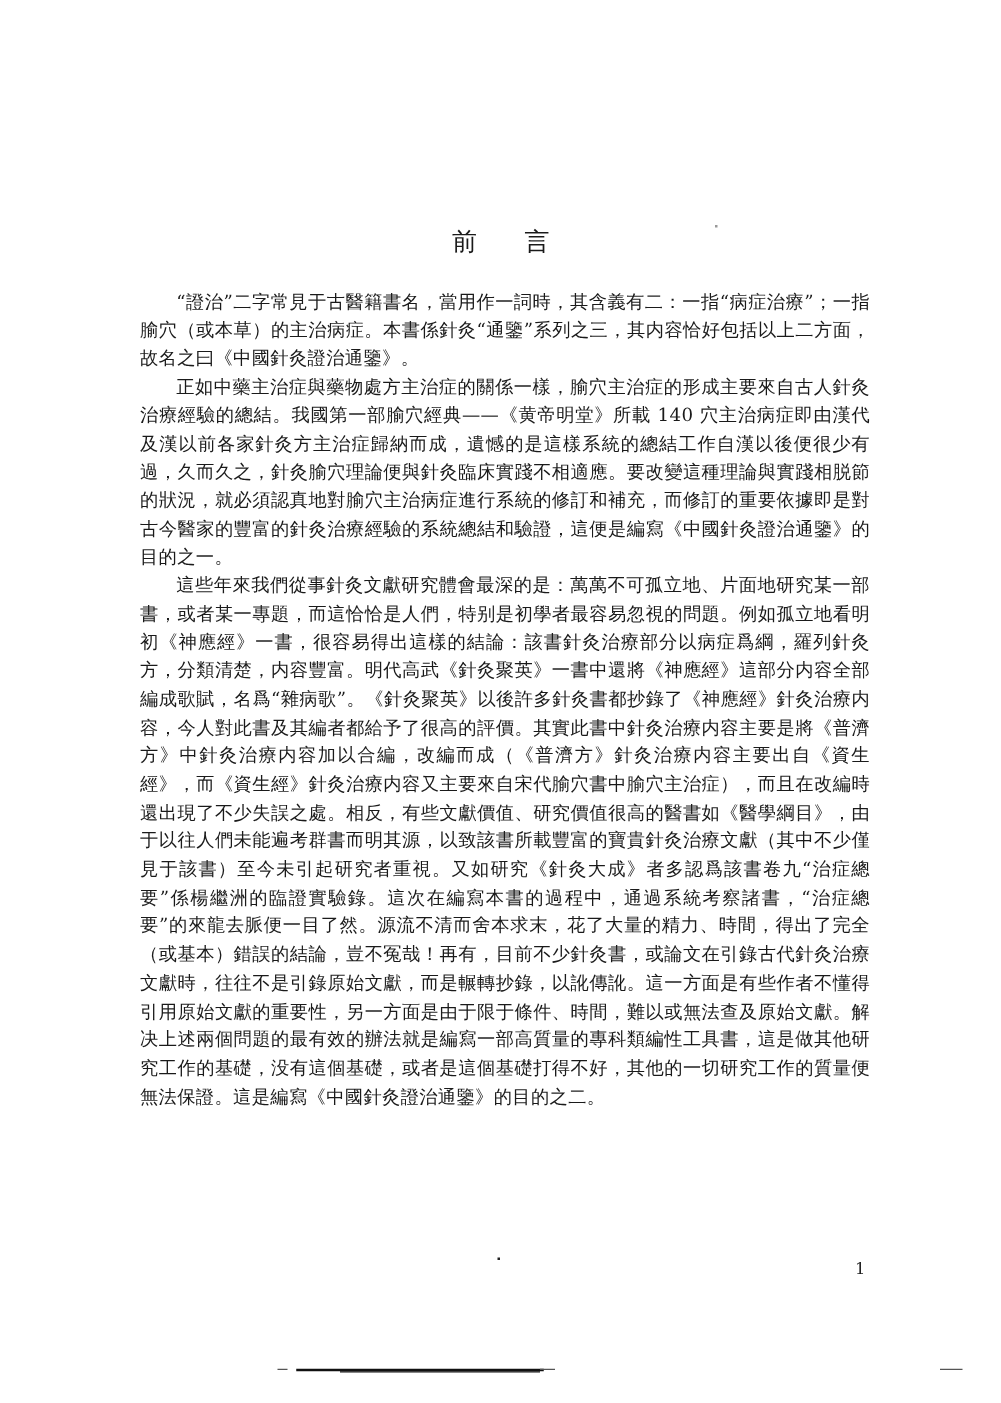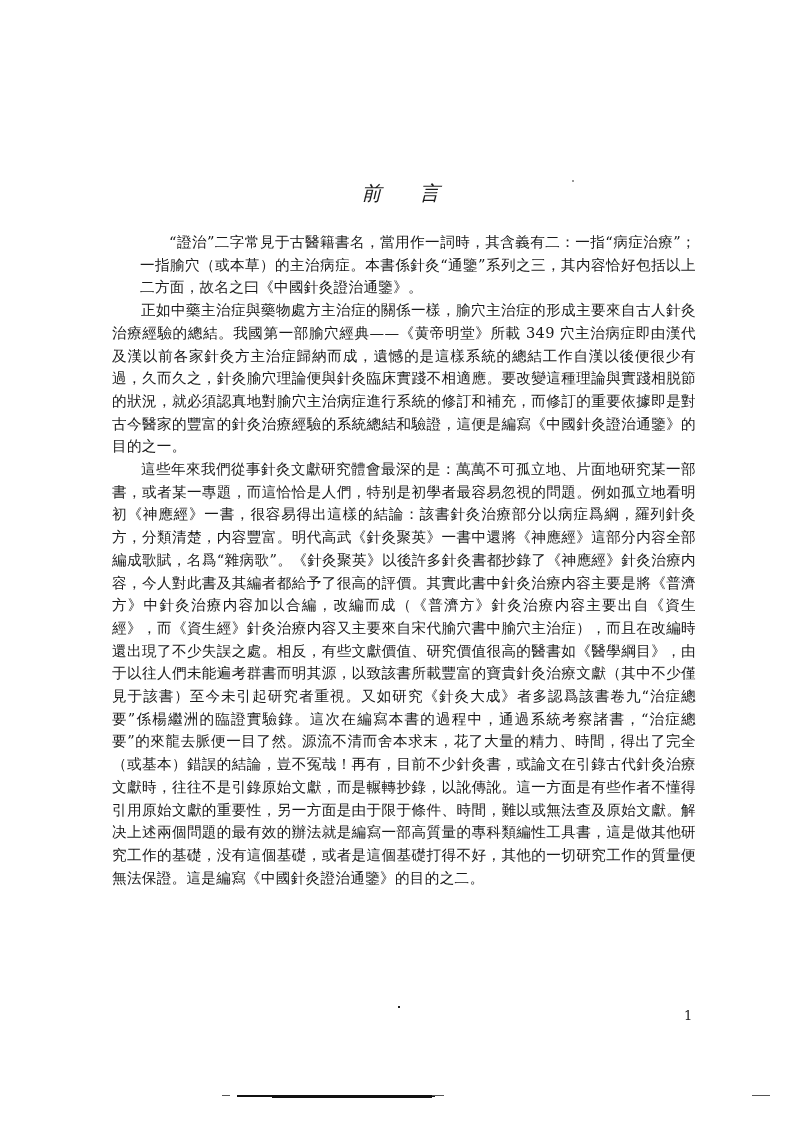--- a/index.html
+++ b/index.html
@@ -1,41 +1,41 @@
 <!DOCTYPE html>
 <html><head>
 <meta charset="utf-8">
 <style>
   html, body { margin: 0; padding: 0; background: #ffffff; }
   body { width: 801px; height: 1122px; position: relative; overflow: hidden;
          font-family: "DejaVu Serif", "Liberation Serif", serif; color: #1a1a1a; }
   .title { position: absolute; top: 180px; left: 0; width: 801px; text-align: center;
-           font-size: 20px; letter-spacing: 38px; padding-left: 38px; box-sizing: border-box; font-style: italic; }
+           font-size: 20px; letter-spacing: 38px; padding-left: 38px; box-sizing: border-box; }
   .speck { position: absolute; top: 180px; left: 572px; width: 2px; height: 2px; background: #999; }
   .body-text { position: absolute; top: 231px; left: 112px; width: 584px; }
   .para { margin: 0; font-size: 14.6px; line-height: 22.7px; text-align: justify;
           text-indent: 29px; letter-spacing: 0.3px; }
-  .para.first { text-indent: 29px; margin-left: 28px; }
+  .para.first { text-indent: 29px; }
   .page-number { position: absolute; top: 1008px; left: 684px; font-size: 13px; }
   .dot { position: absolute; top: 1006px; left: 398px; width: 2px; height: 2px; background: #222; }
   .scan-line { position: absolute; top: 1095px; left: 237px; width: 198px; height: 2px; background: #111; }
   .scan-line.b { left: 272px; width: 160px; top: 1097px; height: 1px; }
   .scan-dash { position: absolute; top: 1095px; height: 1px; background: #555; }
 </style>
 </head>
 <body>
 
 <div>
   <div class="speck"></div>
 
   <h1 class="title" style="margin:0;font-weight:normal;">前言</h1>
 
   <div class="body-text">
     <p class="para first">“證治”二字常見于古醫籍書名，當用作一詞時，其含義有二：一指“病症治療”；一指腧穴（或本草）的主治病症。本書係針灸“通鑒”系列之三，其内容恰好包括以上二方面，故名之曰《中國針灸證治通鑒》。</p>
-    <p class="para">正如中藥主治症與藥物處方主治症的關係一樣，腧穴主治症的形成主要來自古人針灸治療經驗的總結。我國第一部腧穴經典——《黄帝明堂》所載 349 穴主治病症即由漢代及漢以前各家針灸方主治症歸納而成，遺憾的是這樣系統的總結工作自漢以後便很少有過，久而久之，針灸腧穴理論便與針灸臨床實踐不相適應。要改變這種理論與實踐相脱節的狀況，就必須認真地對腧穴主治病症進行系統的修訂和補充，而修訂的重要依據即是對古今醫家的豐富的針灸治療經驗的系統總結和驗證，這便是編寫《中國針灸證治通鑒》的目的之一。</p>
+    <p class="para">正如中藥主治症與藥物處方主治症的關係一樣，腧穴主治症的形成主要來自古人針灸治療經驗的總結。我國第一部腧穴經典——《黄帝明堂》所載 140 穴主治病症即由漢代及漢以前各家針灸方主治症歸納而成，遺憾的是這樣系統的總結工作自漢以後便很少有過，久而久之，針灸腧穴理論便與針灸臨床實踐不相適應。要改變這種理論與實踐相脱節的狀況，就必須認真地對腧穴主治病症進行系統的修訂和補充，而修訂的重要依據即是對古今醫家的豐富的針灸治療經驗的系統總結和驗證，這便是編寫《中國針灸證治通鑒》的目的之一。</p>
     <p class="para">這些年來我們從事針灸文獻研究體會最深的是：萬萬不可孤立地、片面地研究某一部書，或者某一專題，而這恰恰是人們，特别是初學者最容易忽視的問題。例如孤立地看明初《神應經》一書，很容易得出這樣的結論：該書針灸治療部分以病症爲綱，羅列針灸方，分類清楚，内容豐富。明代高武《針灸聚英》一書中還將《神應經》這部分内容全部編成歌賦，名爲“雜病歌”。《針灸聚英》以後許多針灸書都抄錄了《神應經》針灸治療内容，今人對此書及其編者都給予了很高的評價。其實此書中針灸治療内容主要是將《普濟方》中針灸治療内容加以合編，改編而成（《普濟方》針灸治療内容主要出自《資生經》，而《資生經》針灸治療内容又主要來自宋代腧穴書中腧穴主治症），而且在改編時還出現了不少失誤之處。相反，有些文獻價值、研究價值很高的醫書如《醫學綱目》，由于以往人們未能遍考群書而明其源，以致該書所載豐富的寶貴針灸治療文獻（其中不少僅見于該書）至今未引起研究者重視。又如研究《針灸大成》者多認爲該書卷九“治症總要”係楊繼洲的臨證實驗錄。這次在編寫本書的過程中，通過系統考察諸書，“治症總要”的來龍去脈便一目了然。源流不清而舍本求末，花了大量的精力、時間，得出了完全（或基本）錯誤的結論，豈不冤哉！再有，目前不少針灸書，或論文在引錄古代針灸治療文獻時，往往不是引錄原始文獻，而是輾轉抄錄，以訛傳訛。這一方面是有些作者不懂得引用原始文獻的重要性，另一方面是由于限于條件、時間，難以或無法查及原始文獻。解决上述兩個問題的最有效的辦法就是編寫一部高質量的專科類編性工具書，這是做其他研究工作的基礎，没有這個基礎，或者是這個基礎打得不好，其他的一切研究工作的質量便無法保證。這是編寫《中國針灸證治通鑒》的目的之二。</p>
   </div>
 
   <div class="dot"></div>
   <div class="page-number">1</div>
 
   <div class="scan-dash" style="left:222px;width:8px;"></div>
   <div class="scan-line"></div>
   <div class="scan-line b"></div>
   <div class="scan-dash" style="left:432px;width:12px;"></div>

